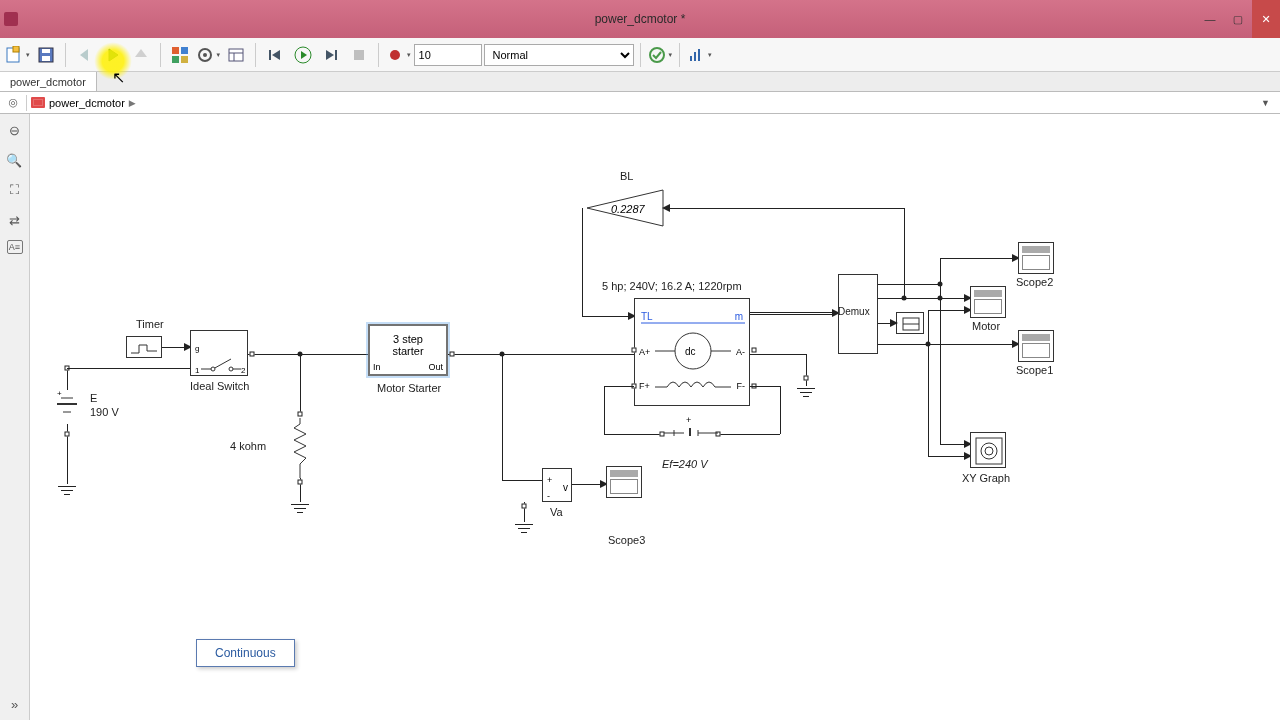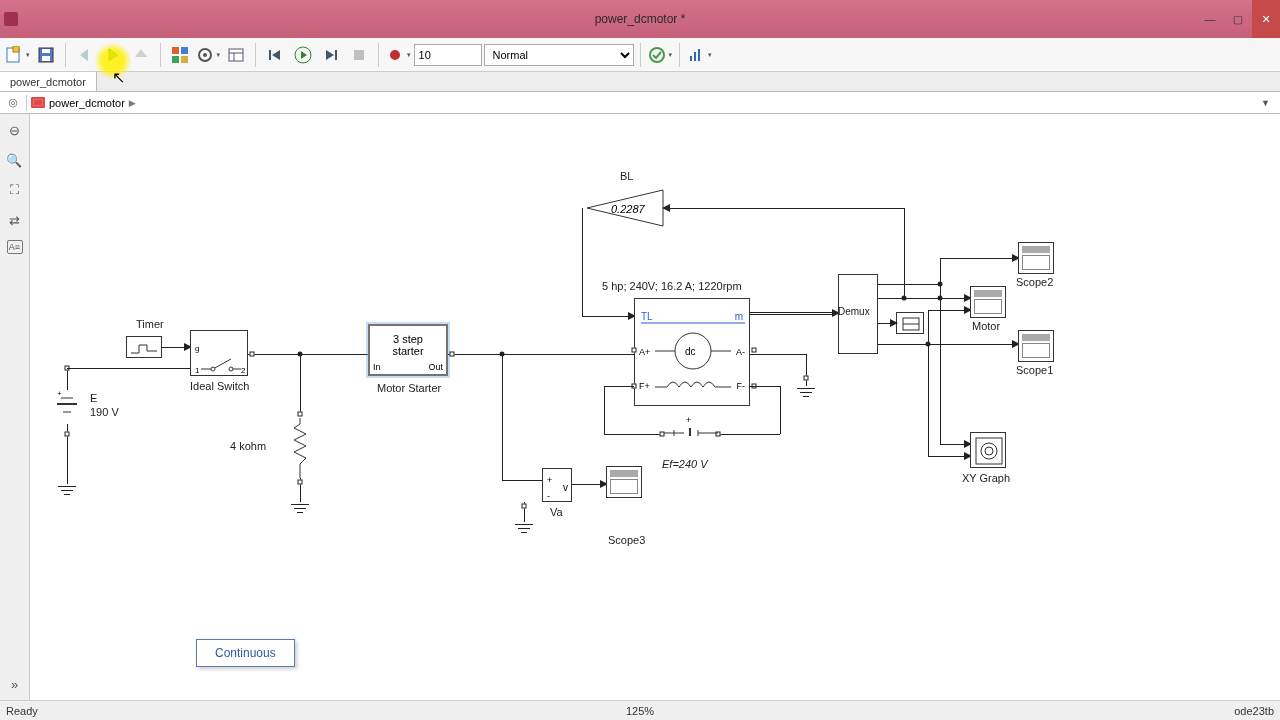--- a/index.html
+++ b/index.html
@@ -463,19 +463,14 @@
             <circle cx="18" cy="18" r="4" fill="none" stroke="#333"></circle>
           </svg>
       </div>
       <span class="label" style="left:932px; top:358px;">XY Graph</span>
 
       <div class="continuous" style="left:166px; top:490px;margin-top:35px;">Continuous</div>
 
     </div>
   </div>
 
-  <div class="statusbar" style="position:relative">
-    <span>Ready</span>
-    <span class="zoom">125%</span>
-    <span class="solver">ode23tb</span>
-  </div>
 
 </div>
 
 </body></html>

